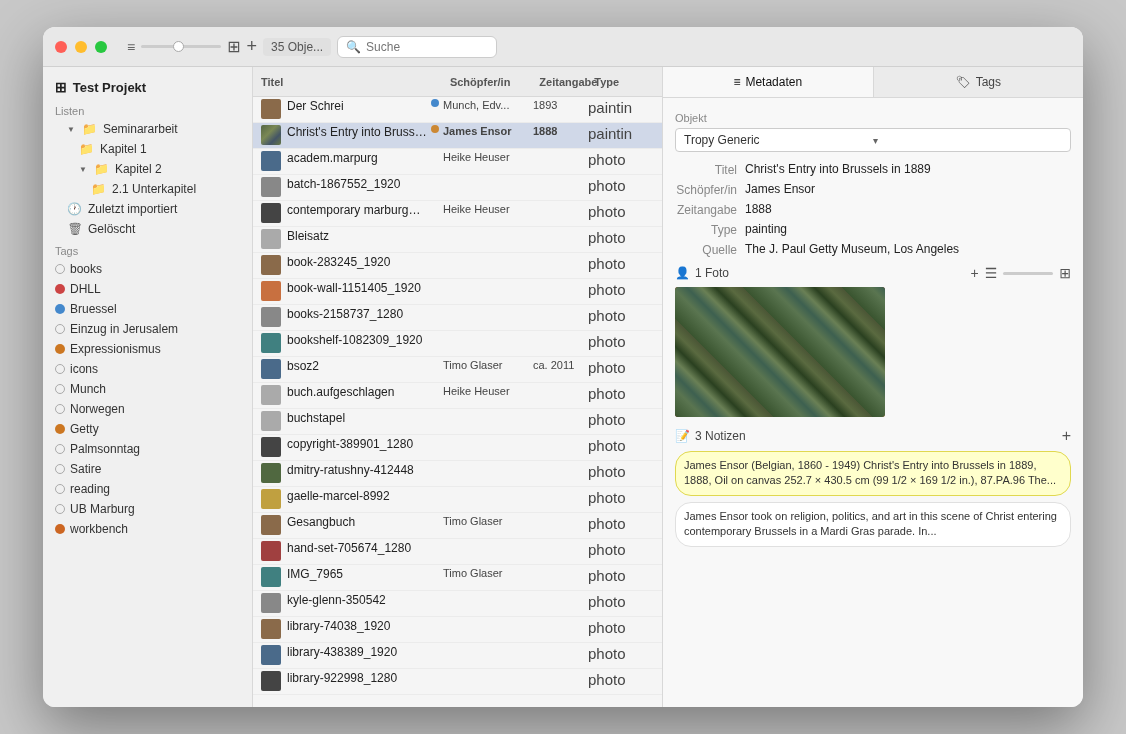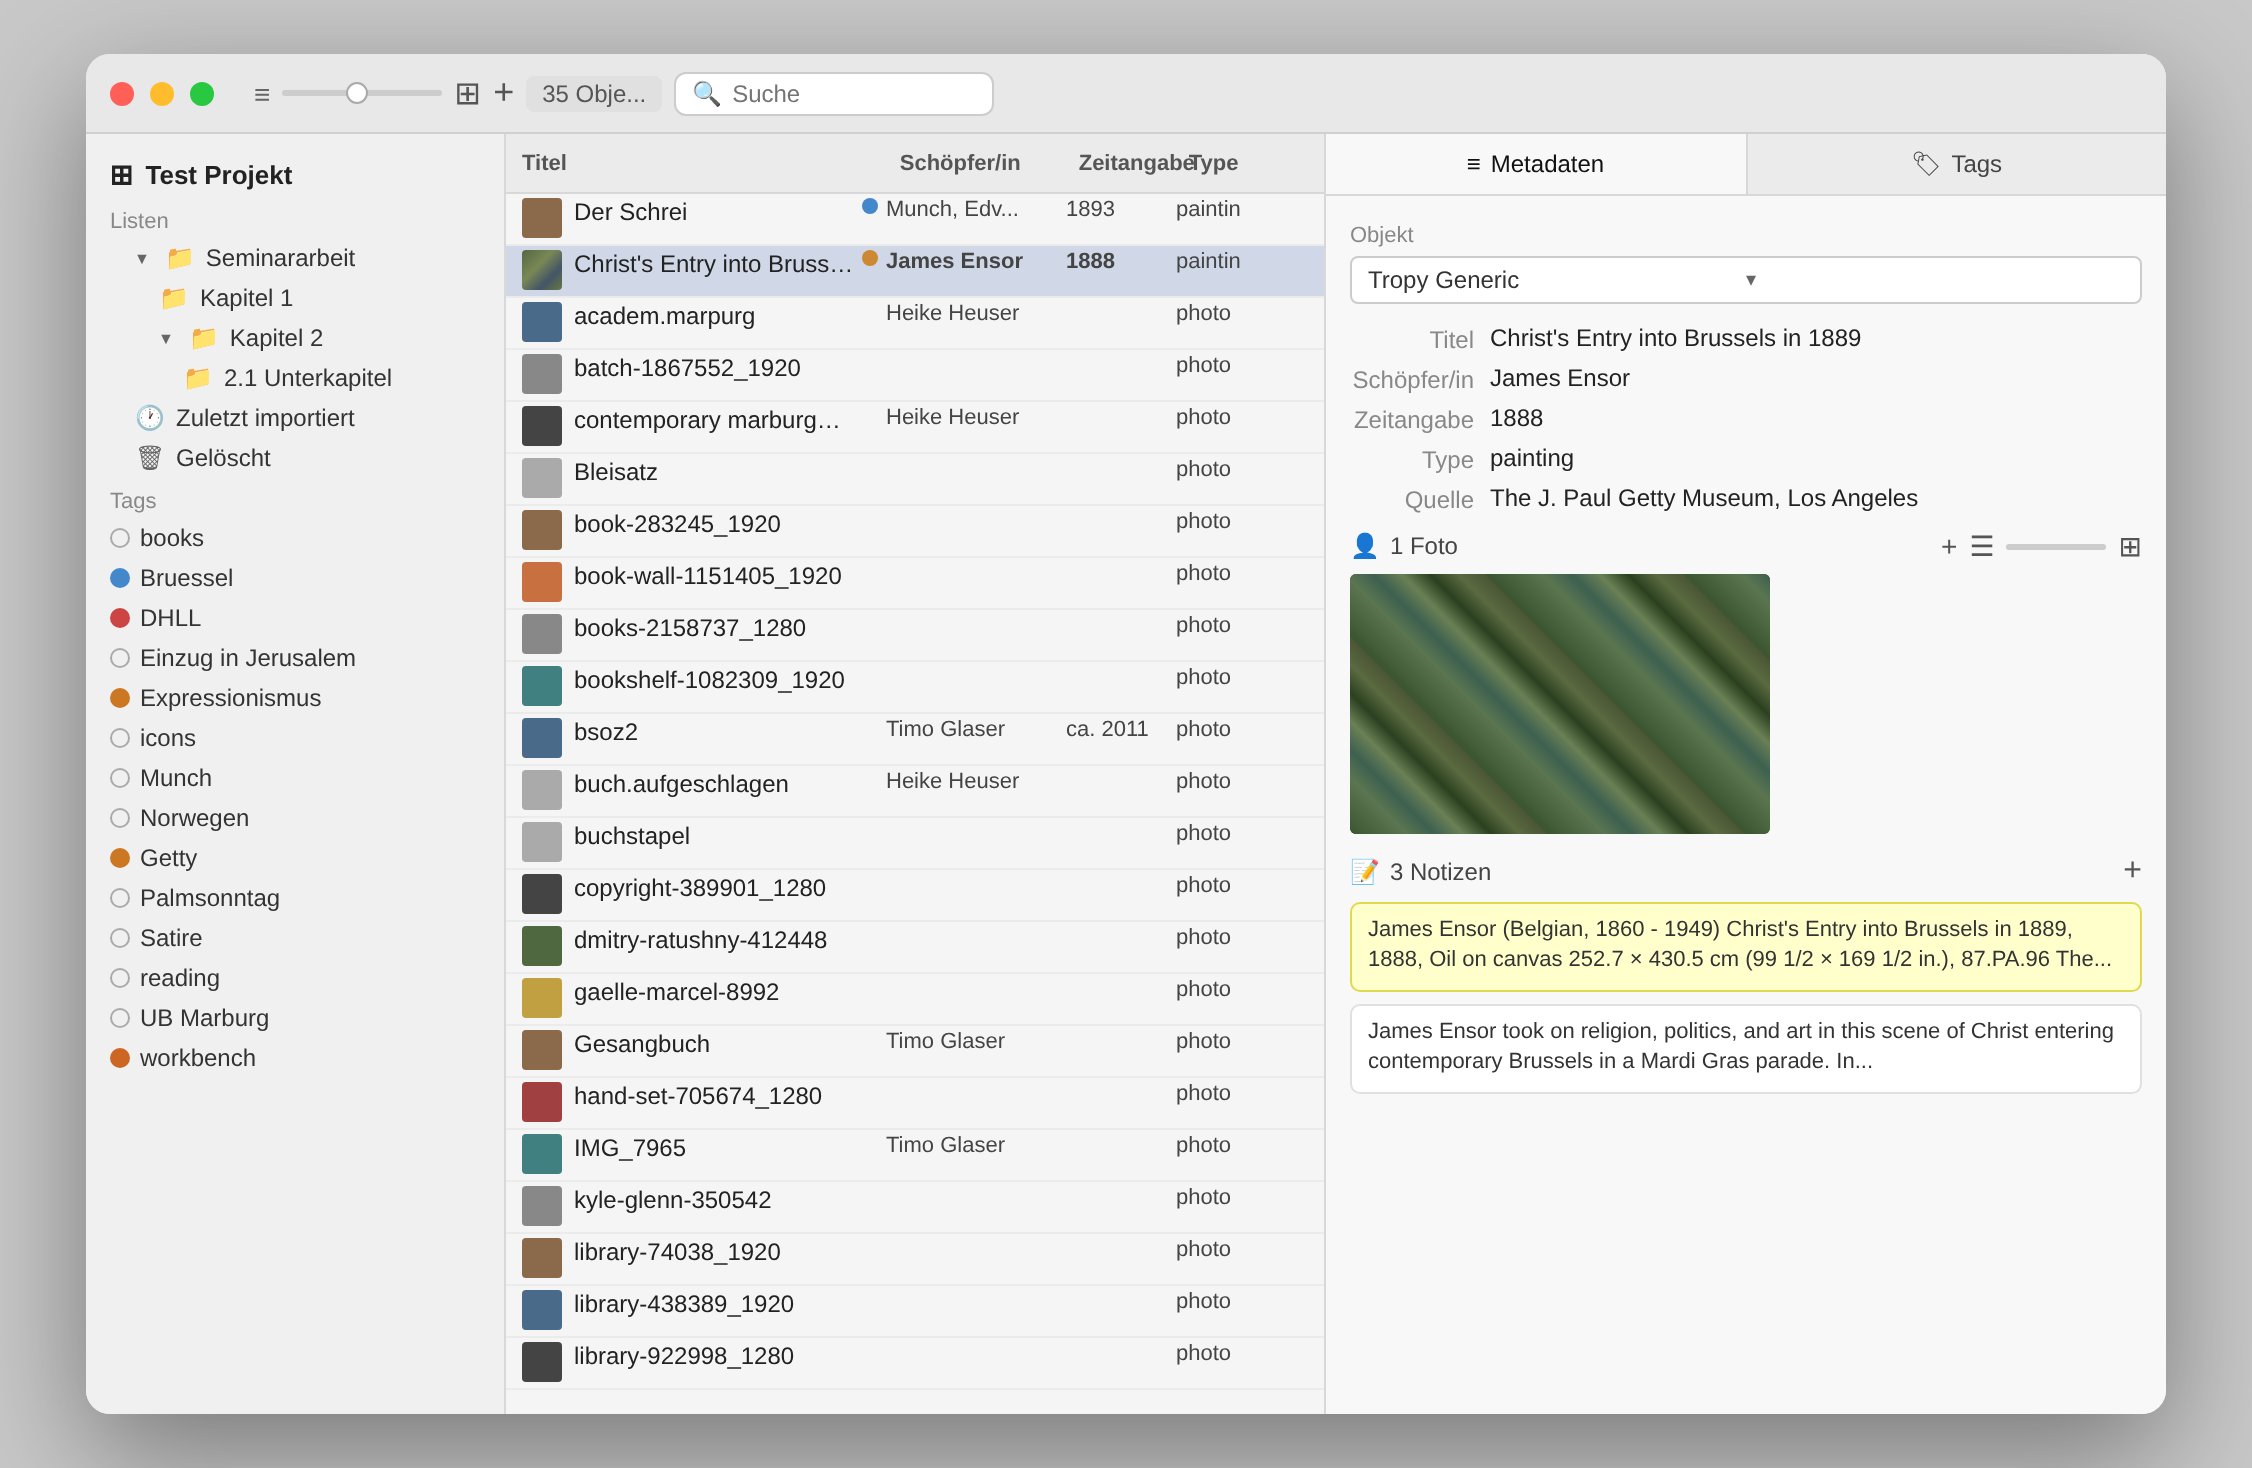--- a/index.html
+++ b/index.html
@@ -215,21 +215,21 @@
       text-overflow: ellipsis;
       max-width: 140px;
     }
     .file-dot {
       width: 8px; height: 8px; border-radius: 50%;
       margin: 0 4px;
       flex-shrink: 0;
     }
     .file-creator { font-size: 11px; color: #444; width: 90px; white-space: nowrap; overflow: hidden; }
     .file-date { font-size: 11px; color: #444; width: 55px; }
-    .file-type { font-size: 11px; color: #444; width: 60px; }
+    .file-type { font-size: 15px; color: #444; width: 60px; }
     
     .detail-panel {
       flex: 1;
       display: flex;
       flex-direction: column;
       overflow: hidden;
       background: #f8f8f8;
     }
     .detail-tabs {
       display: flex;
@@ -364,21 +364,21 @@
       gap: 5px;
     }
     .notes-add-btn {
       font-size: 16px;
       color: #555;
       cursor: pointer;
     }
     .note-item {
       background: white;
       border: 1px solid #e0e0e0;
-      border-radius: 5px;
+      border-radius: 16px;
       padding: 6px 8px;
       margin-bottom: 6px;
       font-size: 11px;
       color: #333;
       line-height: 1.4;
     }
     .note-item.highlighted {
       background: #ffffcc;
       border-color: #e0d850;
     }
@@ -456,26 +456,26 @@
         <span class="sidebar-item-label">Gelöscht</span>
       </div>
 
       <div class="sidebar-section-label">Tags</div>
 
       <div class="sidebar-item">
         <div class="tag-dot-empty"></div>
         <span class="sidebar-item-label">books</span>
       </div>
       <div class="sidebar-item">
+        <div class="tag-dot" style="background:#cc4444;"></div>
+        <span class="sidebar-item-label">DHLL</span>
+      </div>
+      <div class="sidebar-item">
         <div class="tag-dot" style="background:#4488cc;"></div>
         <span class="sidebar-item-label">Bruessel</span>
-      </div>
-      <div class="sidebar-item">
-        <div class="tag-dot" style="background:#cc4444;"></div>
-        <span class="sidebar-item-label">DHLL</span>
       </div>
       <div class="sidebar-item">
         <div class="tag-dot-empty"></div>
         <span class="sidebar-item-label">Einzug in Jerusalem</span>
       </div>
       <div class="sidebar-item">
         <div class="tag-dot" style="background:#cc7722;"></div>
         <span class="sidebar-item-label">Expressionismus</span>
       </div>
       <div class="sidebar-item">

